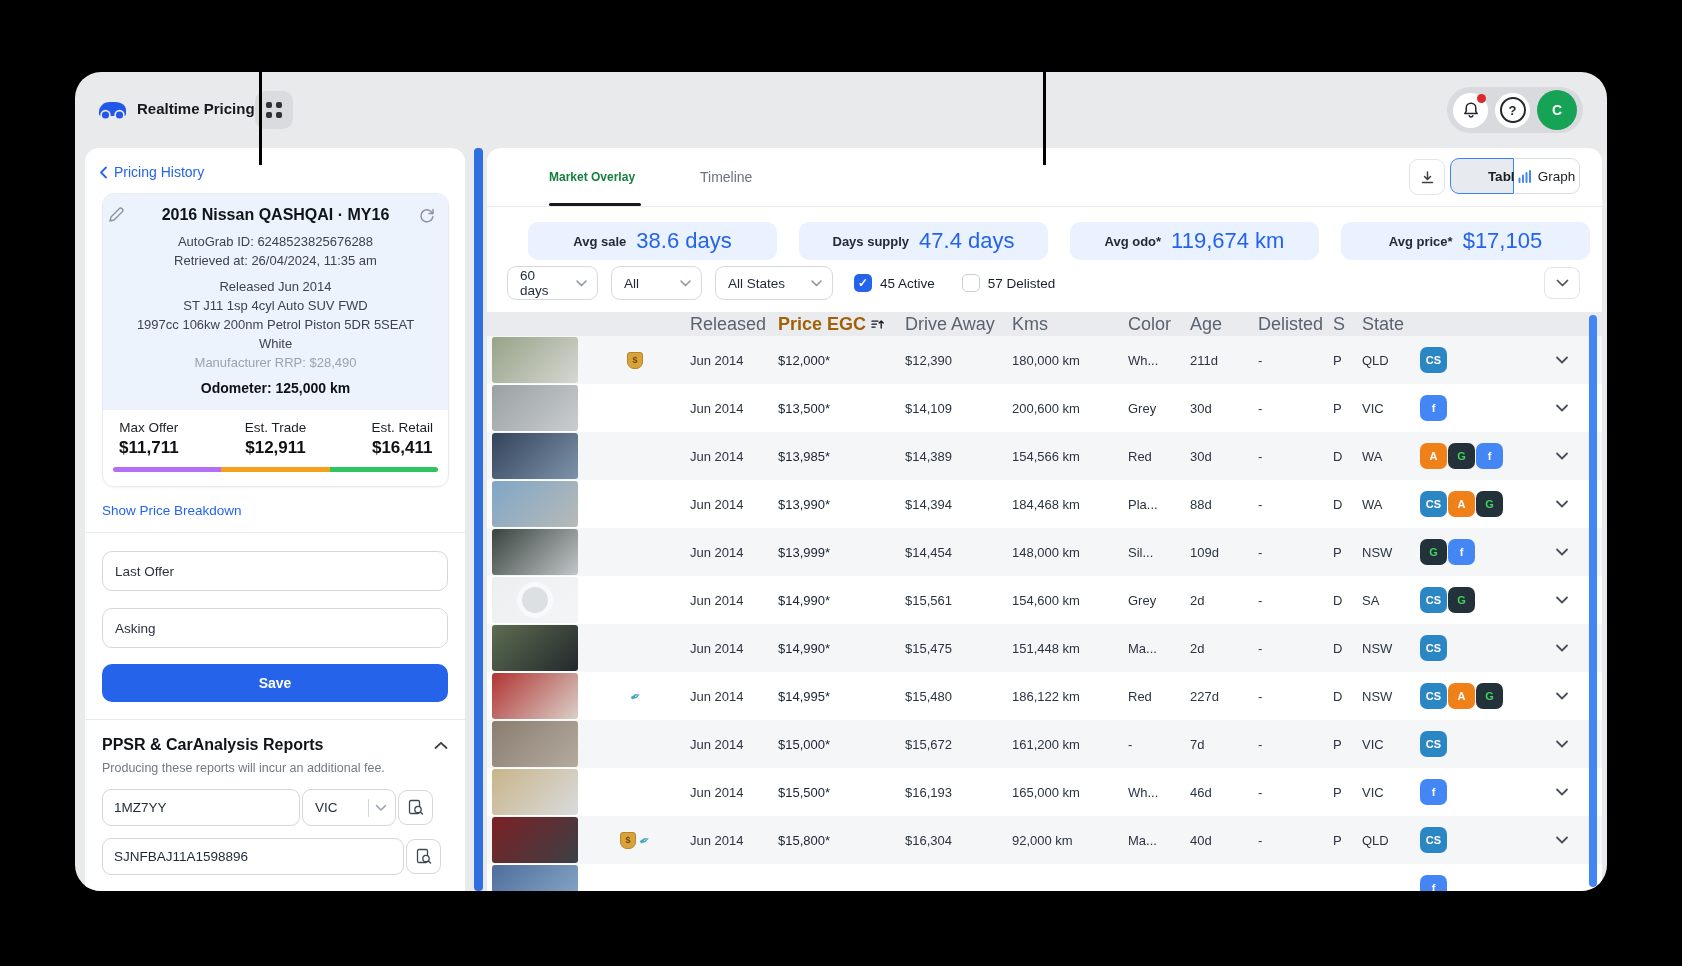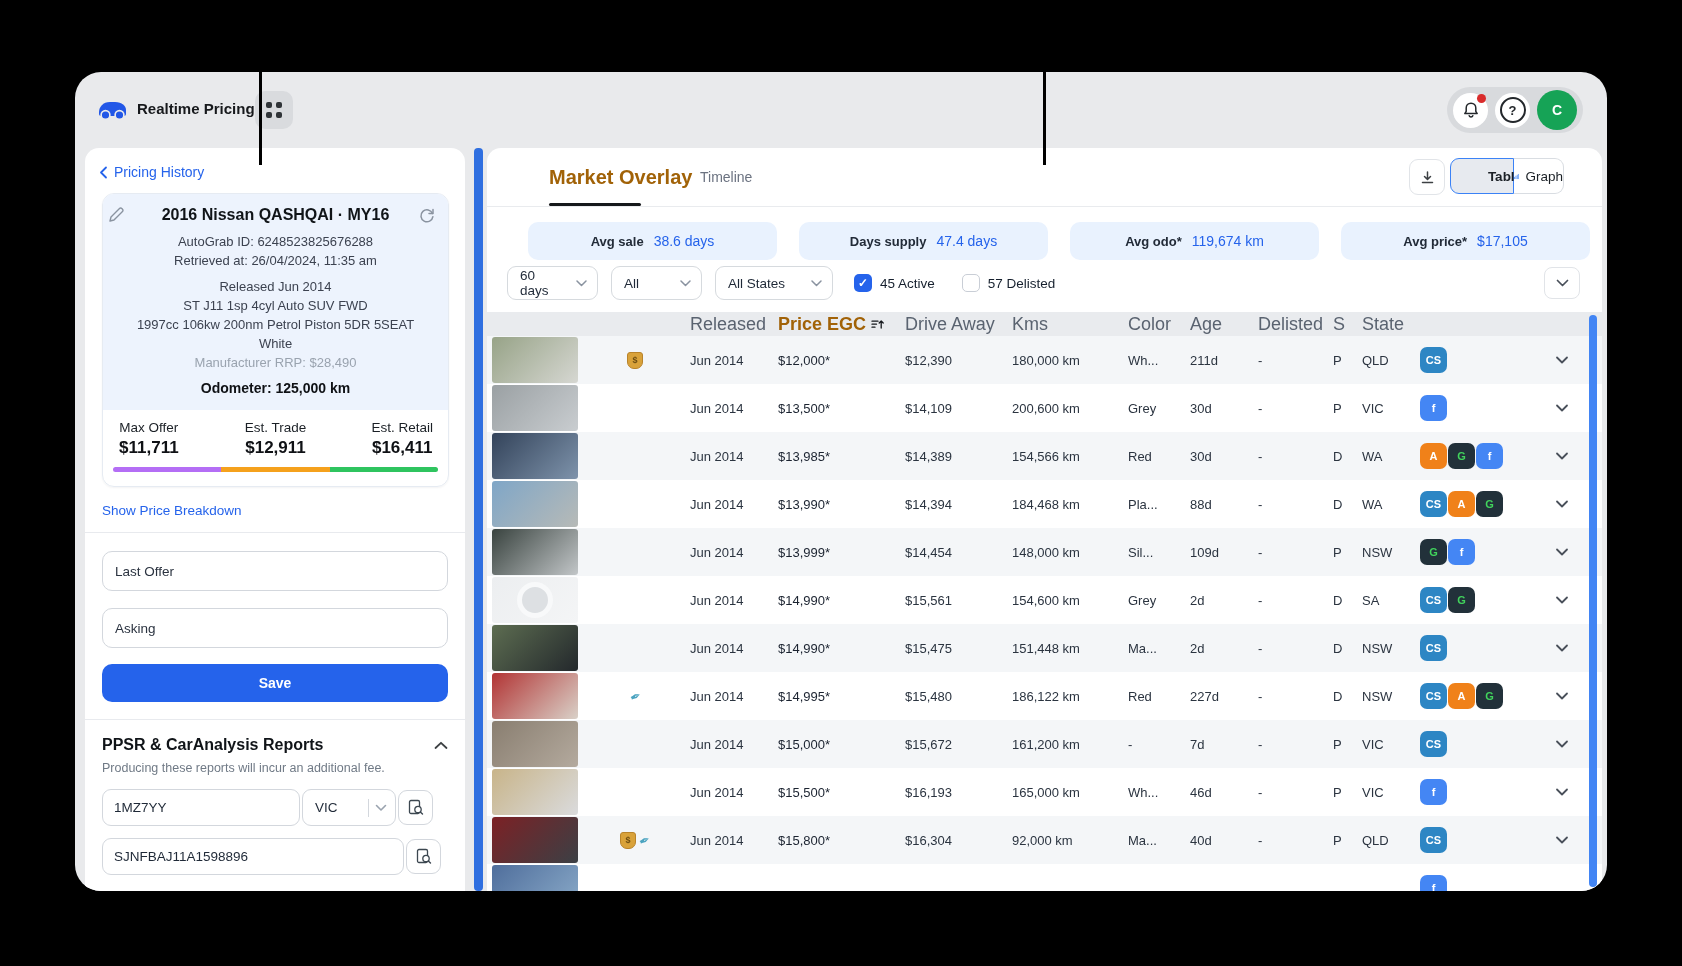--- a/index.html
+++ b/index.html
@@ -59,35 +59,35 @@
   .rep-select{box-sizing:border-box;width:94px;height:37px;border:1px solid #d3d7dd;border-radius:9px;display:flex;align-items:center;
               padding:0 8px 0 12px;font-size:13.5px;color:#1f2937;cursor:pointer;background:#fff;}
   .rep-select .vline{width:1px;height:18px;background:#d3d7dd;margin-left:auto;margin-right:6px;}
   .icon-btn{box-sizing:border-box;width:35px;height:35px;border:1px solid #d3d7dd;border-radius:9px;background:#fff;display:flex;
             align-items:center;justify-content:center;cursor:pointer;}
   
   .side-scroll{position:absolute;left:399px;top:76px;width:9px;height:743px;background:#2f6fe0;border-radius:4px;}
   
   .main{position:absolute;left:412px;top:76px;width:1115px;height:743px;background:#fff;border-radius:14px 14px 0 0;overflow:hidden;}
   .tabbar{position:absolute;top:0;left:0;right:0;height:58px;border-bottom:1px solid #e9ebee;}
-  .tab1{position:absolute;left:62px;top:0;height:54px;line-height:58px;font-size:20px;font-weight:700;color:#a16207;cursor:pointer;}
+  .tab1{position:absolute;left:62px;top:0;height:54px;line-height:58px;font-size:12px;font-weight:700;color:#15803d;cursor:pointer;}
   .tab1-under{position:absolute;left:62px;bottom:0;width:92px;height:3px;background:#16181b;border-radius:2px;}
   .tab2{position:absolute;left:213px;top:0;height:58px;line-height:58px;font-size:14px;font-weight:500;color:#6b7280;cursor:pointer;}
   .dl-btn{position:absolute;left:922px;top:11px;width:34px;height:34px;border:1px solid #e1e4e8;border-radius:9px;background:#fff;
           display:flex;align-items:center;justify-content:center;cursor:pointer;}
   .seg-table{position:absolute;left:963px;top:10px;width:64px;height:36px;box-sizing:border-box;border:1.5px solid #3b82f6;
              border-radius:9px 0 0 9px;background:#e7eaef;display:flex;align-items:center;justify-content:center;gap:6px;
              font-size:13.5px;font-weight:600;color:#1b2026;cursor:pointer;padding-left:40px;}
-  .seg-graph{position:absolute;left:1027px;top:10px;width:50px;height:36px;box-sizing:border-box;border:1px solid #d9dde2;border-left:none;
+  .seg-graph{position:absolute;left:1027px;top:10px;width:66px;height:36px;box-sizing:border-box;border:1px solid #d9dde2;border-left:none;
              border-radius:0 9px 9px 0;background:#fff;display:flex;align-items:center;justify-content:center;gap:6px;
              font-size:13.5px;font-weight:500;color:#1b2026;cursor:pointer;}
   .stats-row{position:absolute;top:74px;left:41px;right:12px;height:38px;display:grid;grid-template-columns:1fr 1fr 1fr 1fr;gap:22px;}
   .stat-pill{background:#e9f2fe;border-radius:10px;display:flex;align-items:center;justify-content:center;gap:10px;}
   .stat-label{font-size:13px;font-weight:700;color:#222b38;}
-  .stat-value{font-size:14px;font-weight:500;color:#2563eb;}
+  .stat-value{font-size:22px;font-weight:500;color:#2563eb;}
   .filters{position:absolute;top:118px;left:20px;right:22px;height:34px;display:flex;align-items:center;gap:13px;}
   .f-select{box-sizing:border-box;height:34px;border:1px solid #d6dade;border-radius:9px;background:#fff;display:flex;align-items:center;
             padding:0 10px 0 12px;font-size:13.5px;color:#1f2937;cursor:pointer;}
   .f-select .sp{margin-left:auto;padding-left:10px;display:flex;}
   .cb-group{display:flex;align-items:center;margin-left:8px;cursor:pointer;}
   .cb{width:18px;height:18px;border-radius:5px;box-sizing:border-box;display:flex;align-items:center;justify-content:center;}
   .cb.on{background:#2563eb;color:#fff;font-size:12px;font-weight:700;}
   .cb.off{background:#fff;border:1.5px solid #c9ced6;}
   .cb-label{margin-left:8px;font-size:13.5px;color:#16202e;}
   .collapse-btn{margin-left:auto;width:34px;height:30px;border:1px solid #e1e4e8;border-radius:8px;background:#fff;display:flex;

